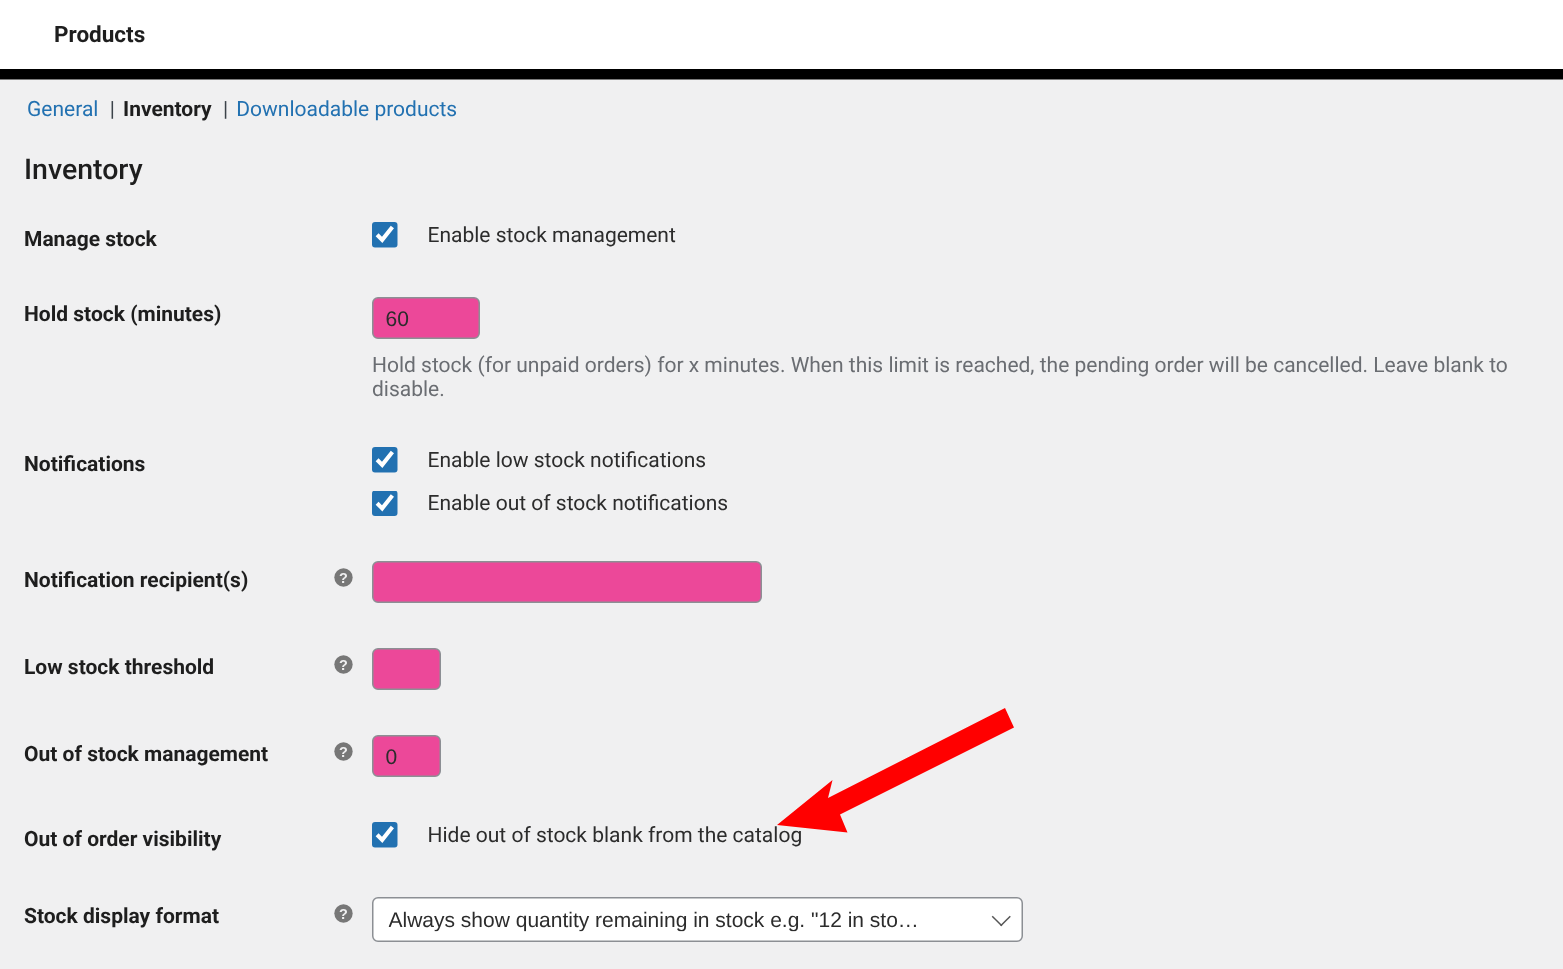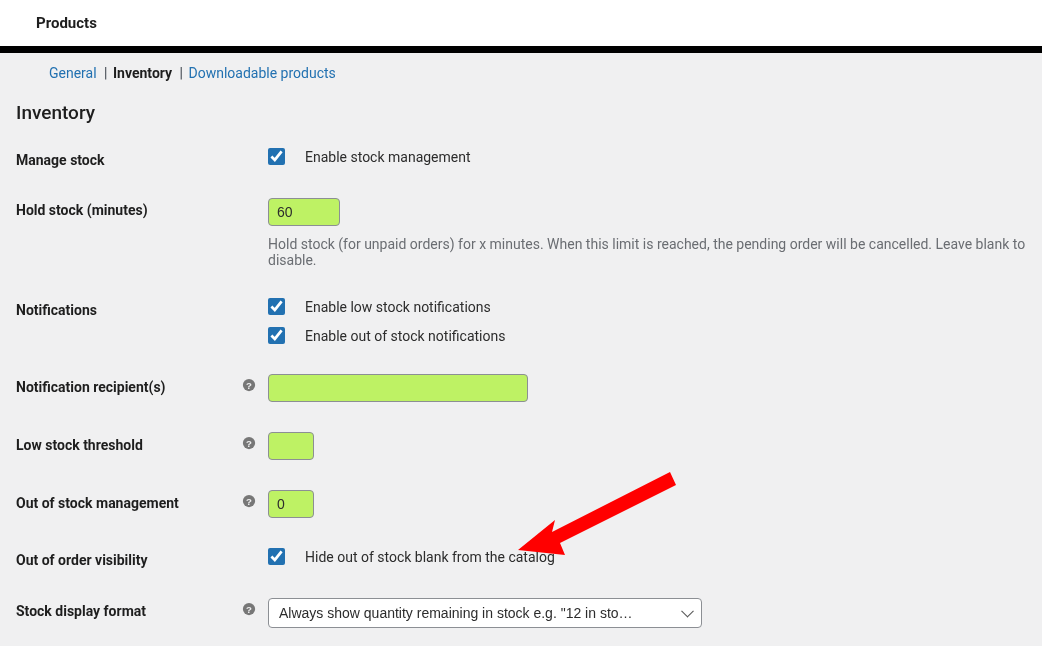--- a/index.html
+++ b/index.html
@@ -16,21 +16,20 @@
     border-bottom: 7px solid #000000;
   }
   .top-header h1 {
     font-size: 15px;
     font-weight: 700;
     color: #1e1e1e;
   }
   .subnav {
     padding: 12px 18px 6px;
     font-size: 14px;
-    margin-left: 31px;
   }
   .subnav a {
     color: #2271b1;
     text-decoration: none;
   }
   .subnav .sep {
     color: #3c434a;
     margin: 0 2px 0 4px;
   }
   .subnav .current {
@@ -45,21 +44,21 @@
     font-weight: 500;
     color: #1e1e1e;
     margin: 10px 0 24px;
   }
   .form-row {
     display: flex;
     align-items: flex-start;
     margin-bottom: 30px;
   }
   .form-row .label-col {
-    width: 252px;
+    width: 232px;
     flex-shrink: 0;
     padding-top: 4px;
     display: flex;
     align-items: center;
     gap: 6px;
   }
   .form-row .label-text {
     font-weight: 700;
     font-size: 14px;
     color: #1e1e1e;
@@ -88,21 +87,21 @@
     width: 17px;
     height: 17px;
     accent-color: #2271b1;
     border-radius: 3px;
   }
   input[type="text"], input[type="number"] {
     border: 1px solid #8c8f94;
     border-radius: 4px;
     padding: 5px 8px;
     font-size: 14px;
-    background: #bef264;
+    background: #ec4899;
     color: #2c2c2c;
   }
   .input-small { width: 72px; }
   .input-tiny { width: 46px; }
   .input-medium { width: 260px; }
   .description {
     font-size: 14px;
     color: #6a6d72;
     margin-top: 10px;
   }

